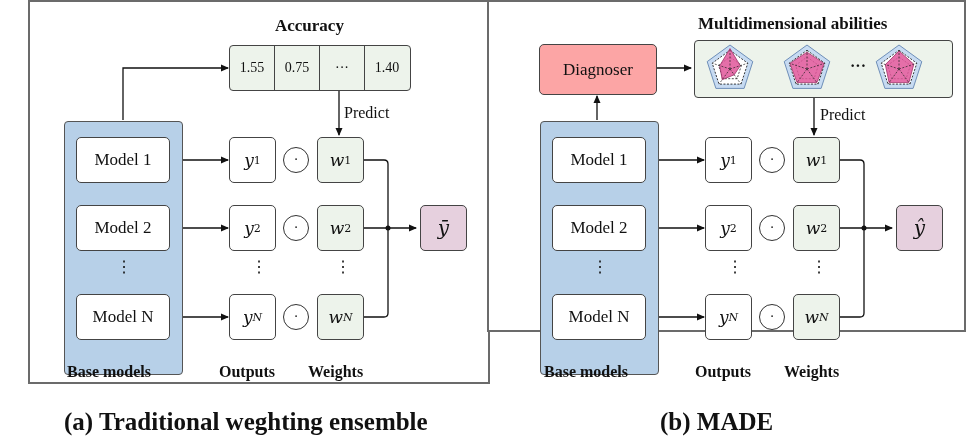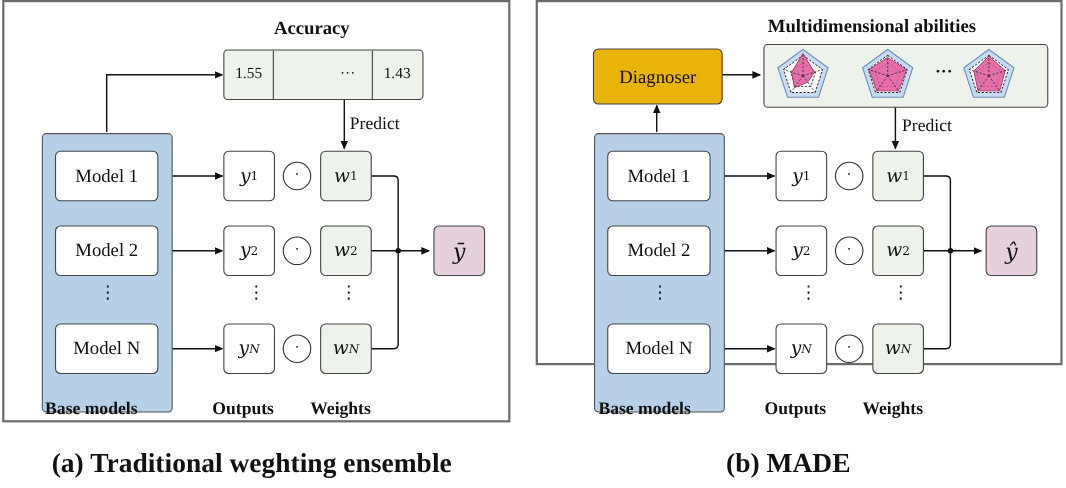--- a/index.html
+++ b/index.html
@@ -7,35 +7,35 @@
          font-family: "Liberation Serif", "DejaVu Serif", serif; color: #111; }
   .panel { position: absolute; border: 2px solid #6b6b6b; box-sizing: border-box; background: #fff; }
   #panel-a { left: 2px; top: 0px; width: 462px; height: 216px; height: 215px; }
   #panel-b { left: 487px; top: 0px; width: 479px; height: 215px; }
   .abs { position: absolute; }
   .bluecol { position: absolute; background: #b7d0e8; border: 1.5px solid #555; border-radius: 4px; box-sizing: border-box; }
   .box { position: absolute; box-sizing: border-box; border: 1.5px solid #444; border-radius: 5px; background: #fff;
          display: flex; align-items: center; justify-content: center; font-size: 17px; }
   .green { background: #edf3eb; }
   .purple { background: #e6d0de; }
-  .pink { background: #eab308; }
+  .pink { background: #fca5a5; }
   .circle { position: absolute; width: 26px; height: 26px; border: 1.3px solid #333; border-radius: 50%; box-sizing: border-box;
             display: flex; align-items: center; justify-content: center; font-size: 14px; }
   .bold-label { position: absolute; font-weight: bold; font-size: 17px; white-space: nowrap; }
   .caption { position: absolute; font-weight: bold; font-size: 25px; white-space: nowrap; }
   .math { font-style: italic; font-family: "DejaVu Serif", serif; }
   .vdots { position: absolute; font-size: 16px; line-height: 6px; text-align: center; width: 10px; }
   svg.lines { position: absolute; left: 0; top: 0; overflow: visible; }
   .acc-cell { position: absolute; top: 0; height: 100%; box-sizing: border-box; display: flex; align-items: center; justify-content: center; font-size: 14px; border-right: 1.3px solid #444; }
   .predict { position: absolute; font-size: 16px; text-align: right; }
 </style>
 </head>
 <body>
 
-<div class="panel" id="panel-a" style="height:384px;">
+<div class="panel" id="panel-a" style="height:384px;margin-left:26px;">
   <svg class="lines" width="462" height="384">
     <defs>
       <marker id="arr" markerWidth="8" markerHeight="8" refX="7" refY="4" orient="auto" markerUnits="userSpaceOnUse">
         <path d="M0,0.5 L8,4 L0,7.5 Z" fill="#111"></path>
       </marker>
     </defs>
 
     <path d="M93 118 V66 H198" fill="none" stroke="#111" stroke-width="1.3" marker-end="url(#arr)"></path>
 
     <path d="M309 88 V133" fill="none" stroke="#111" stroke-width="1.3" marker-end="url(#arr)"></path>
@@ -45,22 +45,23 @@
     <path d="M152 315 H198" stroke="#111" stroke-width="1.3" marker-end="url(#arr)"></path>
 
     <path d="M333 158 H354 Q358 158 358 162 V311 Q358 315 354 315 H333" fill="none" stroke="#111" stroke-width="1.3"></path>
     <path d="M333 226 H386" stroke="#111" stroke-width="1.3" marker-end="url(#arr)"></path>
     <circle cx="358" cy="226" r="2.5" fill="#111"></circle>
   </svg>
 
   <div class="bold-label" style="left:245px; top:14px;">Accuracy</div>
   <div class="abs" style="left:199px; top:43px; width:182px; height:46px; border:1.5px solid #444; border-radius:4px; background:#edf3eb; box-sizing:border-box;">
     <div class="acc-cell" style="left:0; width:45px;">1.55</div>
+    <div class="acc-cell" style="left:45px; width:45px;">0.75</div>
     <div class="acc-cell" style="left:90px; width:45px;">···</div>
-    <div class="acc-cell" style="left:135px; width:44px; border-right:none;">1.43</div>
+    <div class="acc-cell" style="left:135px; width:44px; border-right:none;">1.40</div>
   </div>
   <div class="predict" style="left:314px; top:102px;">Predict</div>
 
   <div class="bluecol" style="left:34px; top:119px; width:119px; height:254px;"></div>
   <div class="box" style="left:46px; top:135px; width:94px; height:46px;">Model 1</div>
   <div class="box" style="left:46px; top:203px; width:94px; height:46px;">Model 2</div>
   <div class="vdots" style="left:86px; top:262px;">⋮</div>
   <div class="box" style="left:46px; top:292px; width:94px; height:46px;">Model N</div>
 
   <div class="box math" style="left:199px; top:135px; width:47px; height:46px;">
@@ -206,14 +207,14 @@
       <sub style="font-size: 11px; font-style: italic;">N</sub>
     </div>
 
   <div class="box purple math" style="left:407px; top:203px; width:47px; height:46px; font-size:20px;">ŷ</div>
 
   <div class="bold-label" style="left:55px; top:361px; font-size:16px;">Base models</div>
   <div class="bold-label" style="left:206px; top:361px; font-size:16px;">Outputs</div>
   <div class="bold-label" style="left:295px; top:361px; font-size:16px;">Weights</div>
 </div>
 
-<div class="caption" style="left:47px; top:408px;text-align:right;">(a) Traditional weghting ensemble</div>
+<div class="caption" style="left:64px; top:408px;text-align:right;">(a) Traditional weghting ensemble</div>
 <div class="caption" style="left:660px; top:408px;">(b) MADE</div>
 
 </body></html>

